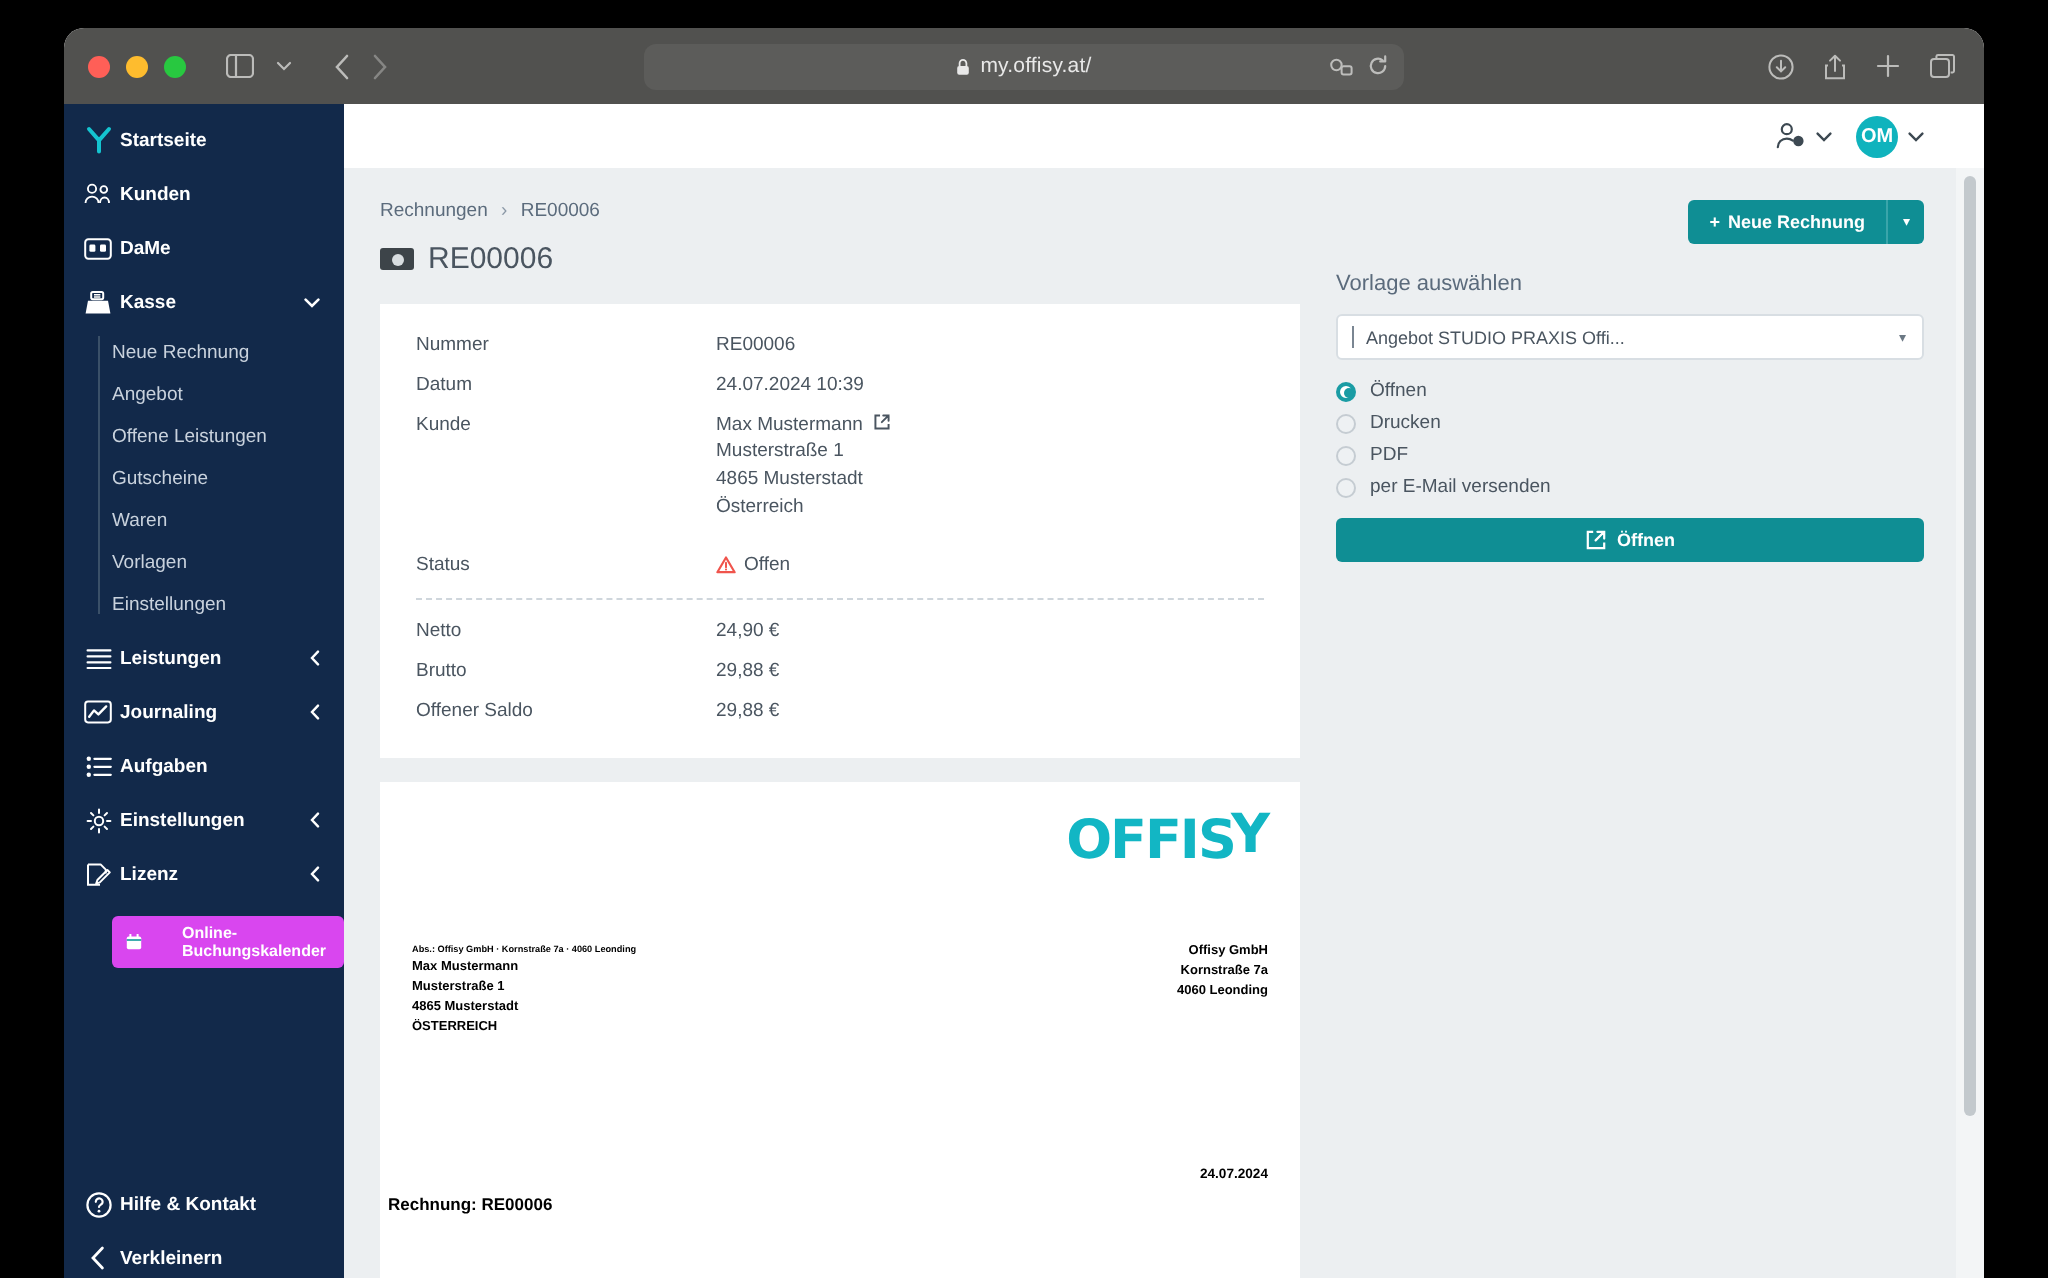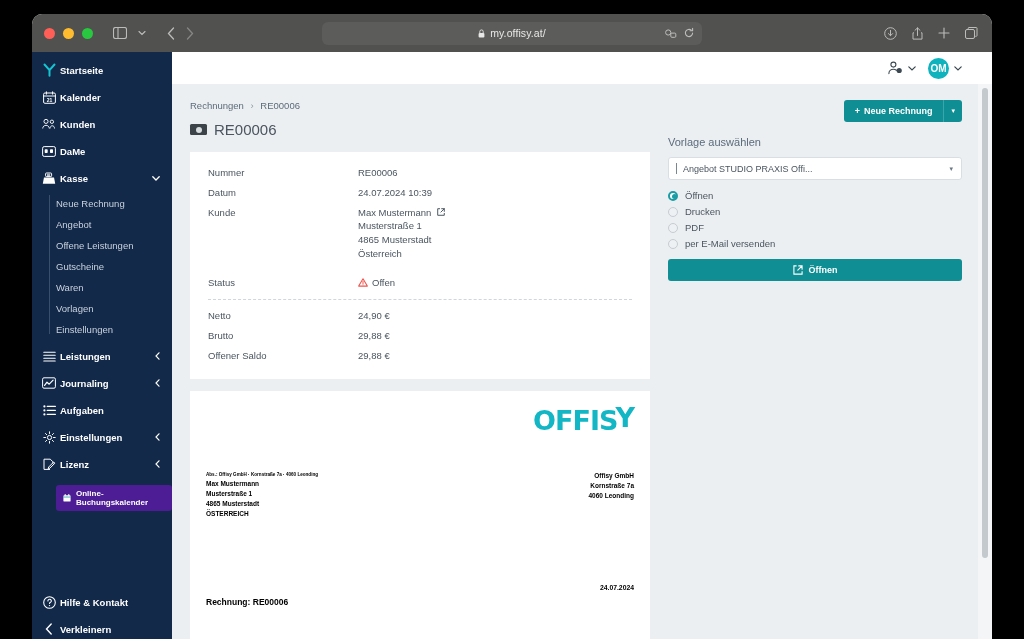--- a/index.html
+++ b/index.html
@@ -116,22 +116,22 @@
     font-size: 9.5px;
     color: #c9d2dd;
     height: 21px;
     display: flex; align-items: center;
     cursor: pointer;
   }
   .booking-wrap { padding: 6px 0 0 24px; }
   .booking-btn {
     display: inline-flex;
     align-items: center;
-    gap: 5px;
-    background: #4c1d95;
+    gap: 20px;
+    background: #d946ef;
     color: #fff;
     font-size: 8px;
     font-weight: bold;
     padding: 4px 7px;
     border-radius: 3px;
     cursor: pointer;
   }
   .sidebar-bottom { padding-bottom: 8px; }
 
   
@@ -256,21 +256,21 @@
     line-height: 1.6;
   }
   .doc-date {
     position: absolute;
     right: 16px; top: 193px;
     font-size: 6.8px;
     font-weight: bold;
   }
   .doc-rechnung {
     position: absolute;
-    left: 16px; top: 206px;
+    left: 4px; top: 206px;
     font-size: 8.5px;
     font-weight: bold;
   }
 
   
   .btn-row { display: flex; justify-content: flex-end; margin-bottom: 14px; }
   .btn-primary {
     background: #0f8e94;
     color: #fff;
     font-size: 9px;
@@ -468,30 +468,20 @@
 
         <div class="nav-item">
           <span class="nic">
             <svg width="13" height="14" viewBox="0 0 13 14">
                 <path d="M1.5 1.5L6.5 7.2M11.5 1.5L6.5 7.2M6.5 7.2V12.8" stroke="#14c4d0" stroke-width="2" fill="none" stroke-linecap="round"></path>
               </svg>
           </span>
           <span>Startseite</span>
         </div>
 
-        <div class="nav-item">
-          <span class="nic">
-            <svg width="13" height="13" viewBox="0 0 13 13">
-                <rect x="0.6" y="2" width="11.8" height="10.3" rx="1.3" fill="none" stroke="currentColor" stroke-width="1"></rect>
-                <path d="M3.4.8v2.4M9.6.8v2.4M0.6 5h11.8" stroke="currentColor" stroke-width="1" fill="none" stroke-linecap="round"></path>
-                <text x="6.5" y="10.5" font-size="5" fill="currentColor" text-anchor="middle" font-family="Liberation Sans, sans-serif">21</text>
-              </svg>
-          </span>
-          <span>Kalender</span>
-        </div>
 
         <div class="nav-item">
           <span class="nic">
             <svg width="15" height="12" viewBox="0 0 15 12">
                 <circle cx="4.3" cy="3.2" r="2.2" fill="none" stroke="currentColor" stroke-width="1"></circle>
                 <circle cx="10.6" cy="3.6" r="1.8" fill="none" stroke="currentColor" stroke-width="1"></circle>
                 <path d="M0.8 10.8c0-2 1.6-3.4 3.5-3.4s3.5 1.4 3.5 3.4" fill="none" stroke="currentColor" stroke-width="1"></path>
                 <path d="M8.6 10.8c0-1.7 1-2.9 2.4-2.9s2.4 1.2 2.4 2.9" fill="none" stroke="currentColor" stroke-width="1"></path>
               </svg>
           </span>

